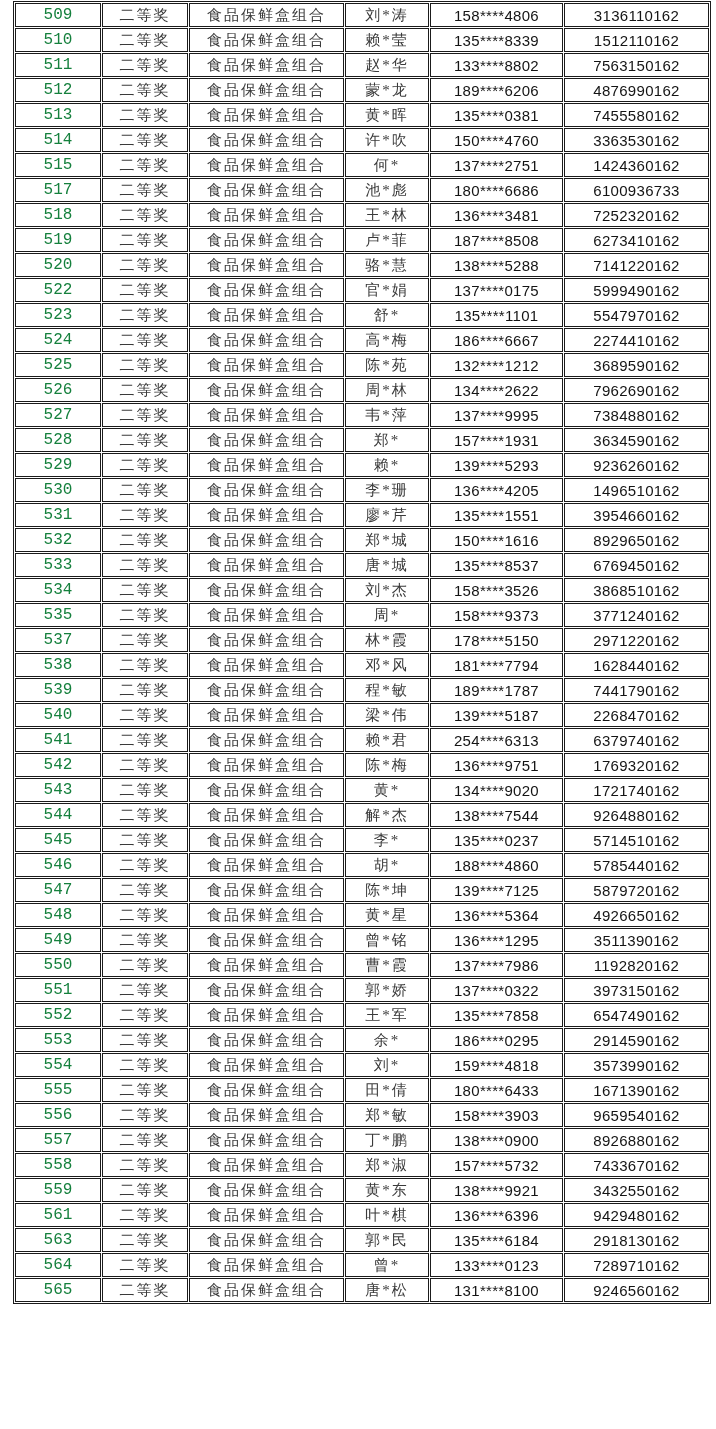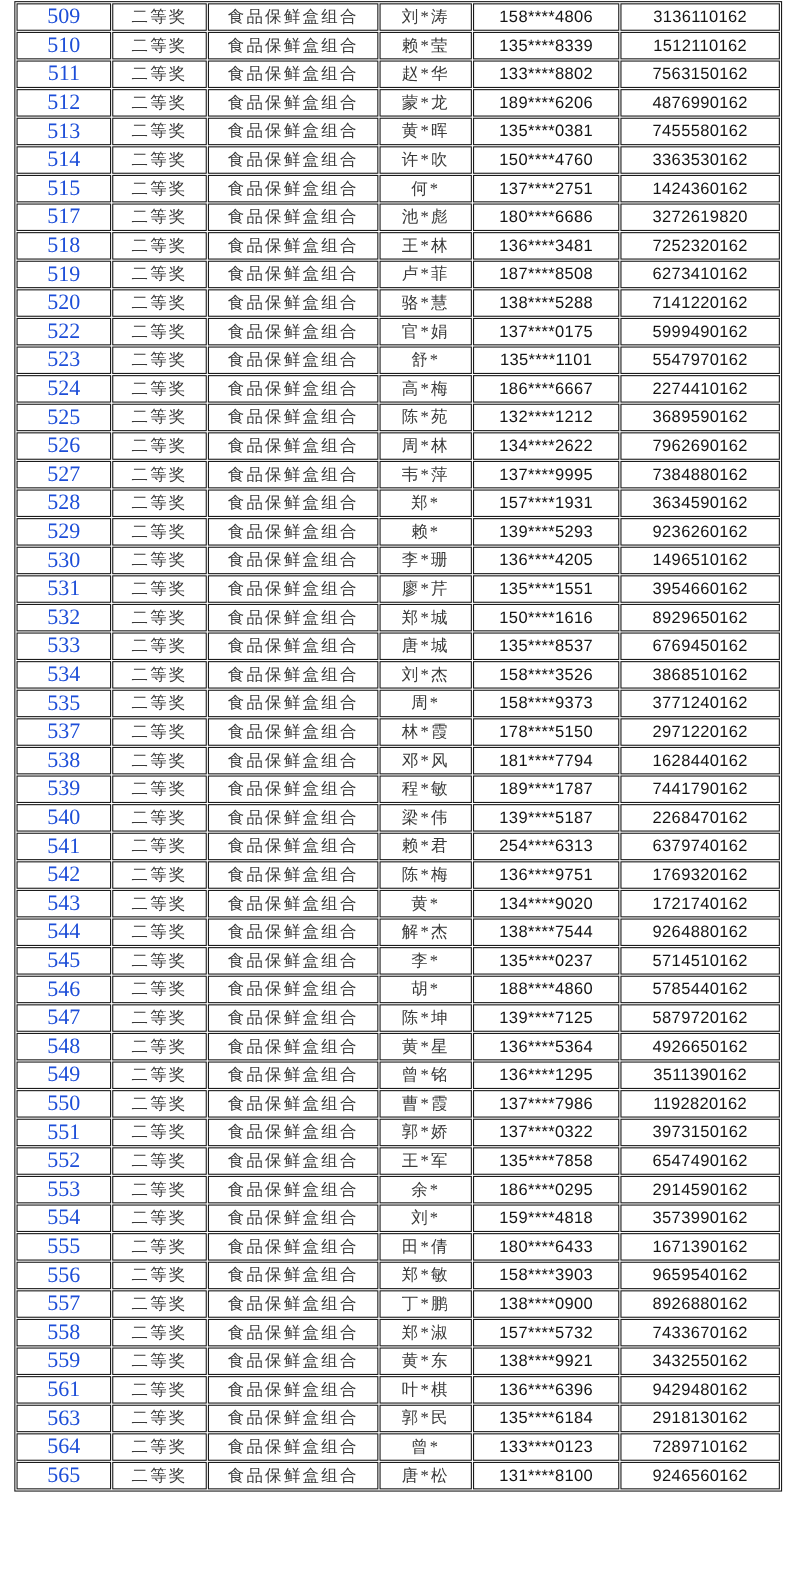--- a/index.html
+++ b/index.html
@@ -28,23 +28,23 @@
     border: 1px solid #1b1b1b;
     height: 22px;
     padding: 0;
     text-align: center;
     vertical-align: middle;
     white-space: nowrap;
     overflow: hidden;
     background: #ffffff;
   }
   td.num {
-    font-family: Liberation Serif, serif;
-    font-size: 20px;
-    color: #1d4ed8;
+    font-family: Liberation Mono, monospace;
+    font-size: 16px;
+    color: #15803d;
   }
   td.zh {
     font-family: "Liberation Serif", serif;
     font-size: 15px;
     color: #3a3a3a;
     letter-spacing: 2px;
   }
   td.digits {
     font-family: "Liberation Sans", sans-serif;
     font-size: 15px;
@@ -120,21 +120,21 @@
         <td class="zh">何*</td>
         <td class="digits">137****2751</td>
         <td class="digits">1424360162</td>
       </tr>
       <tr>
         <td class="num">517</td>
         <td class="zh">二等奖</td>
         <td class="zh">食品保鲜盒组合</td>
         <td class="zh">池*彪</td>
         <td class="digits">180****6686</td>
-        <td class="digits">3272619820</td>
+        <td class="digits">6100936733</td>
       </tr>
       <tr>
         <td class="num">518</td>
         <td class="zh">二等奖</td>
         <td class="zh">食品保鲜盒组合</td>
         <td class="zh">王*林</td>
         <td class="digits">136****3481</td>
         <td class="digits">7252320162</td>
       </tr>
       <tr>

